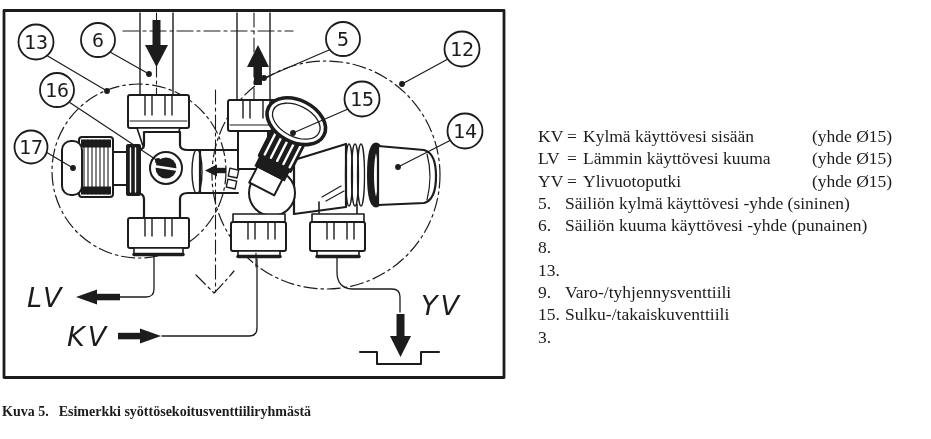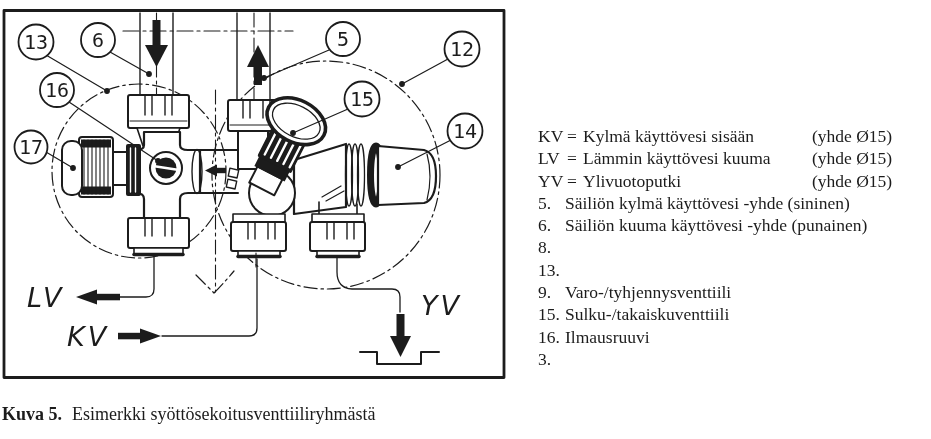--- a/index.html
+++ b/index.html
@@ -8,21 +8,21 @@
   #diagram-svg{position:absolute;left:0;top:0;}
   .legend{position:absolute;left:538px;top:125px;width:392px;
           font-size:17.5px;line-height:22.3px;}
   .legend-row{position:relative;height:22.3px;white-space:nowrap;}
   .legend-label{position:absolute;left:0;top:0;}
   .legend-eq{position:absolute;left:29px;top:0;}
   .legend-text{position:absolute;top:0;}
   .legend-text.abbr{left:45px;}
   .legend-text.num{left:27px;}
   .legend-note{position:absolute;left:274px;top:0;}
-  .caption{position:absolute;left:2px;top:404px;font-size:18px;white-space:nowrap;}
+  .caption{position:absolute;left:2px;top:404px;font-size:14px;white-space:nowrap;font-weight:bold;}
   .caption b{margin-right:10px;}
   svg text.flow{font-family:"DejaVu Sans",sans-serif;font-style:italic;
                 font-size:27px;letter-spacing:3px;fill:#1c1c1c;}
   svg text.callout-num{font-family:"DejaVu Sans Mono",monospace;font-size:20px;
                 fill:#1c1c1c;text-anchor:middle;}
 </style>
 </head>
 <body>
 
 <svg id="diagram-svg" width="512" height="398" viewBox="0 0 512 398" stroke-linecap="round" stroke-linejoin="round">
@@ -326,23 +326,19 @@
     </div>
     <div class="legend-row">
       <span class="legend-label">9.</span>
       <span class="legend-text num">Varo-/tyhjennysventtiili</span>
     </div>
     <div class="legend-row">
       <span class="legend-label">15.</span>
       <span class="legend-text num">Sulku-/takaiskuventtiili</span>
     </div>
     <div class="legend-row">
-      <span class="legend-label">16.</span>
-      <span class="legend-text num">Ilmausruuvi</span>
-    </div>
-    <div class="legend-row">
       <span class="legend-label">3.</span>
     </div>
   </div>
 
 <div class="caption">
   <b>Kuva 5.</b><span>Esimerkki syöttösekoitusventtiiliryhmästä</span>
 </div>
 
 </body></html>

